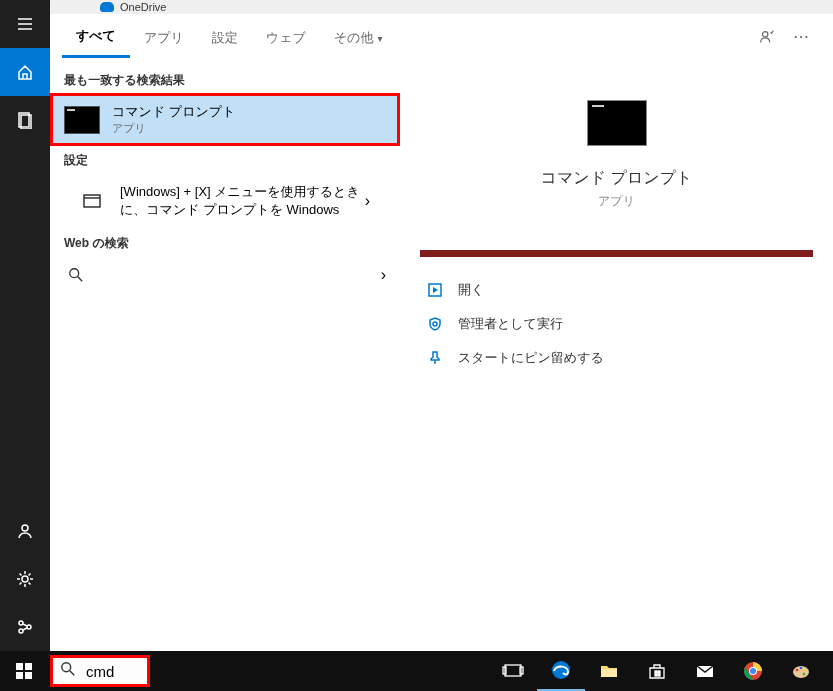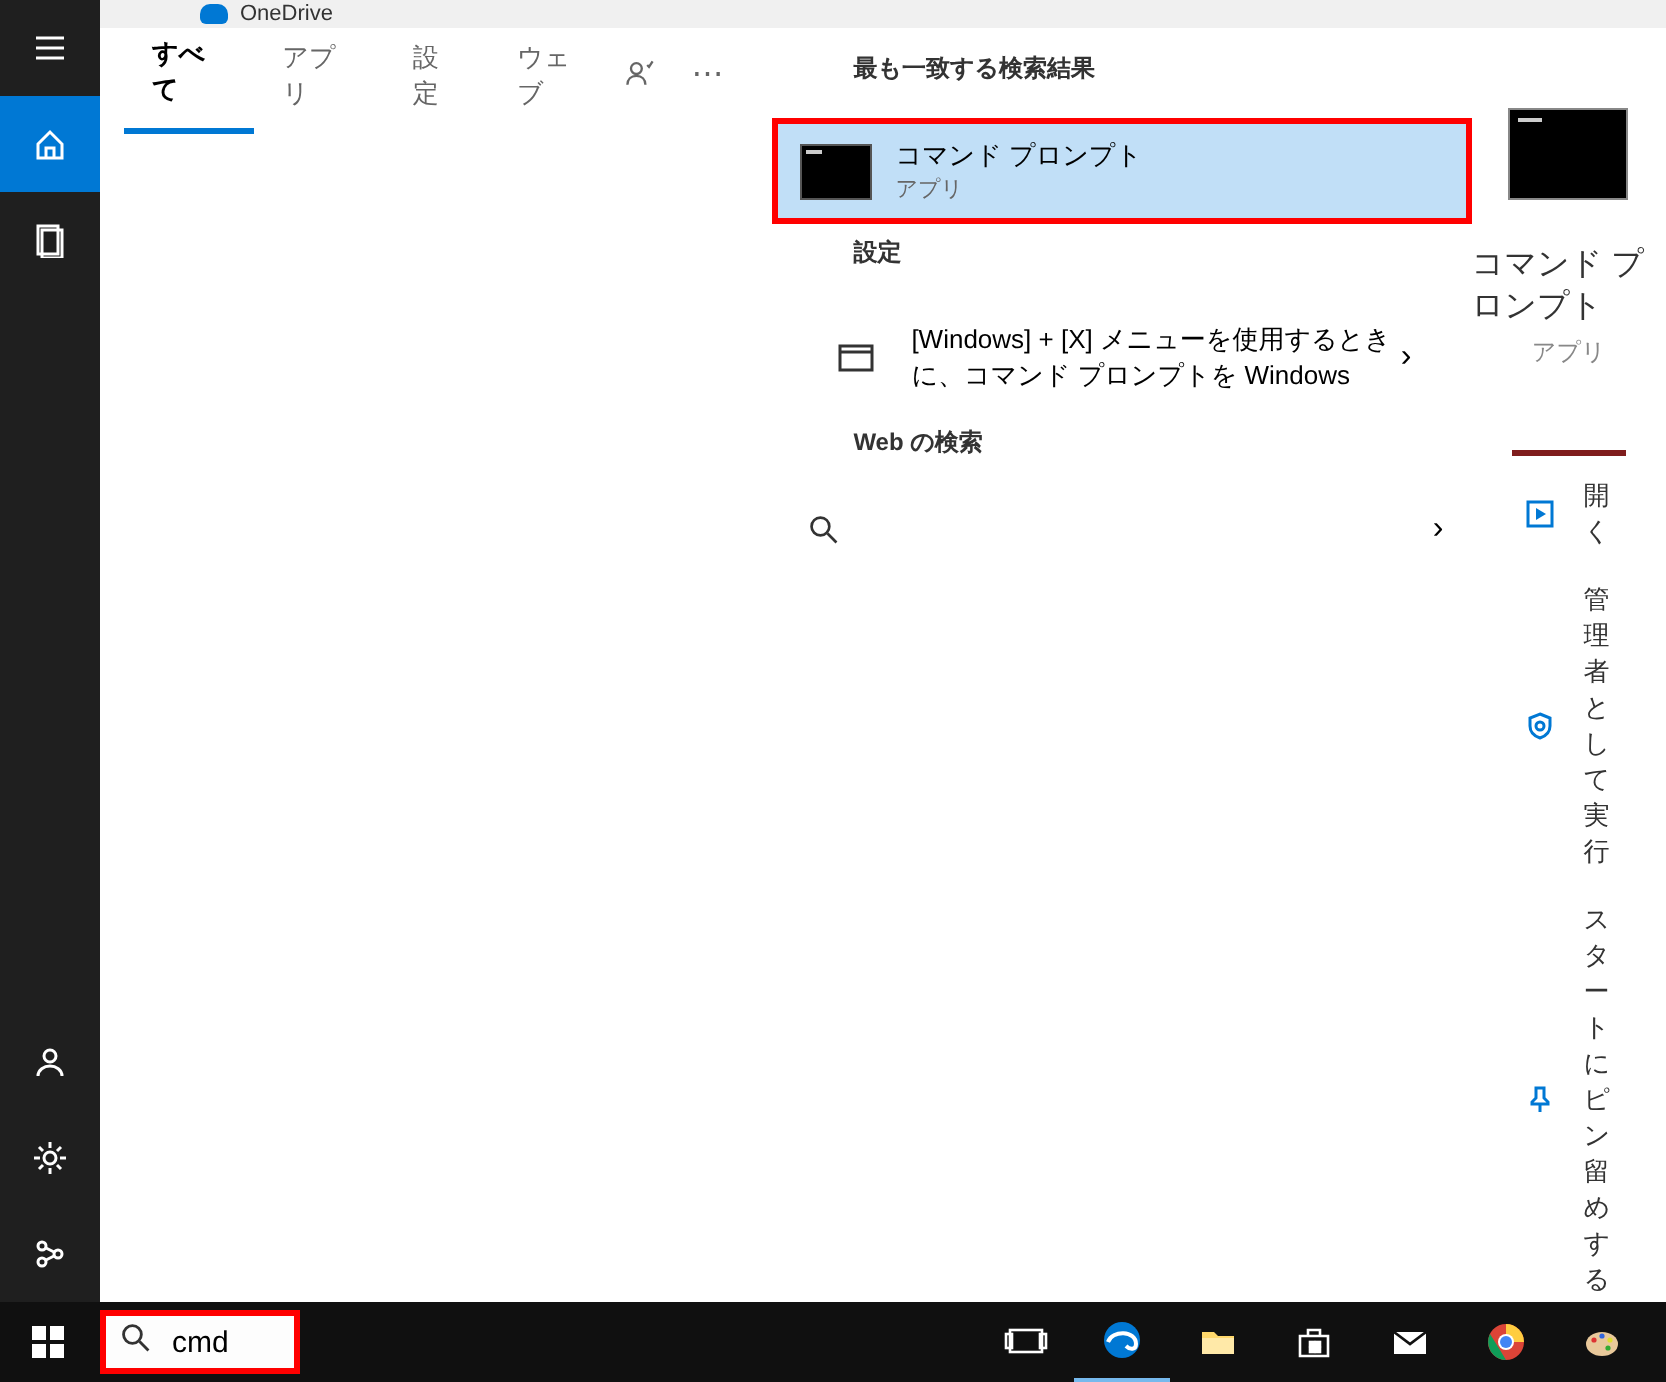--- a/index.html
+++ b/index.html
@@ -8,34 +8,34 @@
 .titlebar { position: absolute; top: 0; left: 50px; right: 0; height: 14px; background: #f0f0f0; display: flex; align-items: center; padding-left: 50px; font-size: 11px; color: #333; }
 .titlebar .cloud { width: 14px; height: 10px; background: #0078d4; border-radius: 5px 5px 3px 3px; margin-right: 6px; }
 
 .sidebar { position: absolute; top: 0; left: 0; width: 50px; height: 651px; background: #1f1f1f; display: flex; flex-direction: column; align-items: center; }
 .sidebar-item { width: 50px; height: 48px; display: flex; align-items: center; justify-content: center; color: #fff; cursor: pointer; }
 .sidebar-item.active { background: #0078d4; }
 .sidebar-item svg { width: 18px; height: 18px; stroke: #fff; fill: none; stroke-width: 1.5; }
 .sidebar-item.menu { height: 48px; }
 .sidebar-spacer { flex: 1; }
 
-.panel { position: absolute; top: 14px; left: 50px; right: 0; bottom: 40px; background: #fff; display: flex; flex-direction: row; }
+.panel { position: absolute; top: 14px; left: 50px; right: 0; bottom: 40px; background: #fff; display: flex; flex-direction: column; }
 
 .tabs { display: flex; align-items: center; height: 46px; padding: 0 12px; gap: 0; border-bottom: 1px solid transparent; }
 .tab { padding: 12px 14px 10px; font-size: 13px; color: #666; cursor: pointer; }
 .tab.active { color: #000; border-bottom: 3px solid #0078d4; font-weight: 600; }
 .tab .caret { margin-left: 4px; font-size: 10px; }
 .tabs-right { margin-left: auto; display: flex; gap: 14px; padding-right: 10px; }
 .tabs-right .ico { width: 20px; height: 20px; display: flex; align-items: center; justify-content: center; color: #666; cursor: pointer; font-size: 16px; }
 
 .content { flex: 1; display: flex; }
 .left-col { width: 350px; padding: 6px 0 0 0; }
 .right-col { flex: 1; padding: 20px 0 0 0; }
 
-.sec-label { font-size: 12px; color: #333; font-weight: 600; padding: 6px 14px 16px; margin-left: 27px;}
+.sec-label { font-size: 12px; color: #333; font-weight: 600; padding: 6px 14px 4px;}
 
 .result-row { display: flex; align-items: center; padding: 10px 14px; cursor: pointer; position: relative; }
 .result-row.selected { background: #c1dff7; }
 .result-row .thumb { width: 36px; height: 28px; background: #000; border: 1px solid #555; margin-right: 12px; display: flex; align-items: flex-start; justify-content: flex-start; padding: 2px; }
 .thumb .tline { width: 8px; height: 2px; background: #ccc; }
 .result-row .txt { flex: 1; }
 .result-row .title { font-size: 13px; color: #000; }
 .result-row .sub { font-size: 11px; color: #666; }
 
 .settings-row { display: flex; align-items: center; padding: 10px 30px; cursor: pointer; }
@@ -49,21 +49,21 @@
 .web-row .wsub { font-size: 12px; color: #999; }
 
 .red-box { outline: 3px solid #ff0000; outline-offset: -3px; }
 
 .preview { display: flex; flex-direction: column; align-items: center; padding-top: 20px; }
 .preview .pthumb { width: 60px; height: 46px; background: #000; border: 1px solid #888; padding: 4px; }
 .pthumb .pline { width: 12px; height: 2px; background: #ccc; }
 .preview .ptitle { margin-top: 22px; font-size: 16px; color: #333; }
 .preview .psub { font-size: 12px; color: #888; margin-top: 4px; }
 
-.actions { margin-top: 40px; border-top: 3px solid #7f1d1d; padding-top: 3px; margin-left: 20px; margin-right: 20px;}
+.actions { margin-top: 40px; border-top: 7px solid #7f1d1d; padding-top: 16px; margin-left: 20px; margin-right: 20px;}
 .action-row { display: flex; align-items: center; padding: 8px 6px; cursor: pointer; font-size: 13px; color: #333; }
 .action-row .aico { width: 18px; height: 18px; margin-right: 14px; display: flex; align-items: center; justify-content: center; color: #0078d4; }
 .action-row .aico svg { width: 16px; height: 16px; stroke: #0078d4; fill: none; stroke-width: 1.5; }
 
 .taskbar { position: absolute; bottom: 0; left: 0; right: 0; height: 40px; background: #101010; display: flex; align-items: center; }
 .start-btn { width: 48px; height: 40px; display: flex; align-items: center; justify-content: center; cursor: pointer; }
 .start-btn svg { width: 16px; height: 16px; fill: #fff; }
 .search-box { height: 32px; margin: 4px 0 4px 2px; background: #fdfdfd; display: flex; align-items: center; padding: 0 10px; width: 340px; }
 .search-box.red-box { outline: 3px solid #ff0000; width: 100px; }
 .search-box .sico { color: #333; margin-right: 10px; }
@@ -121,20 +121,21 @@
       </svg>
   </div>
 </div>
 
 <div class="panel">
   <div class="tabs">
     <div class="tab active">すべて</div>
     <div class="tab">アプリ</div>
     <div class="tab">設定</div>
     <div class="tab">ウェブ</div>
+    <div class="tab"><span>その他</span><span class="caret">▾</span></div>
     <div class="tabs-right">
       <div class="ico">
         <svg viewBox="0 0 20 20" width="18" height="18" stroke="#666" fill="none" stroke-width="1.3">
             <circle cx="8" cy="7" r="3"></circle>
             <path d="M3 16c0-3 2-5 5-5s5 2 5 5"></path>
             <path d="M14 5l1 1 2-3"></path>
           </svg>
       </div>
       <div class="ico">⋯</div>
     </div>

